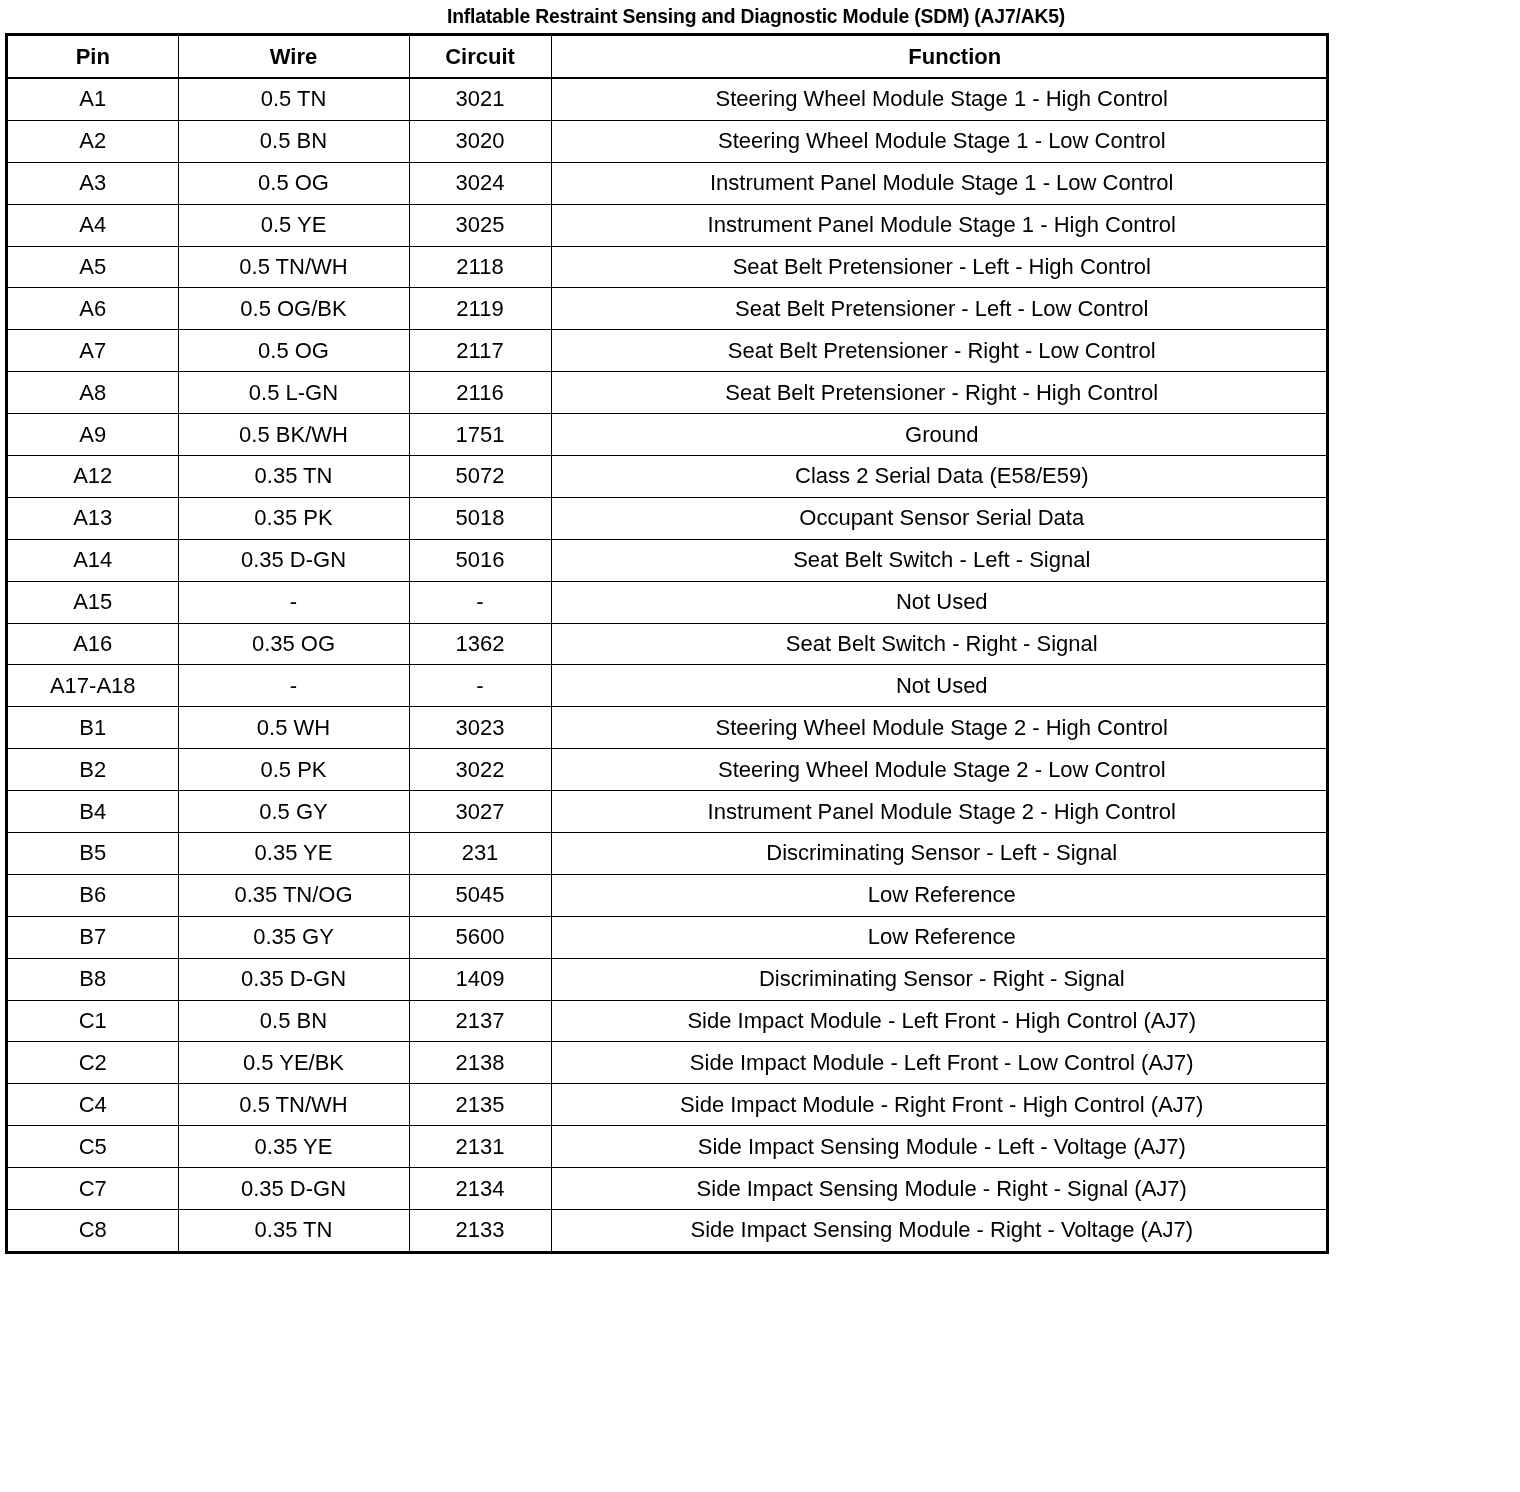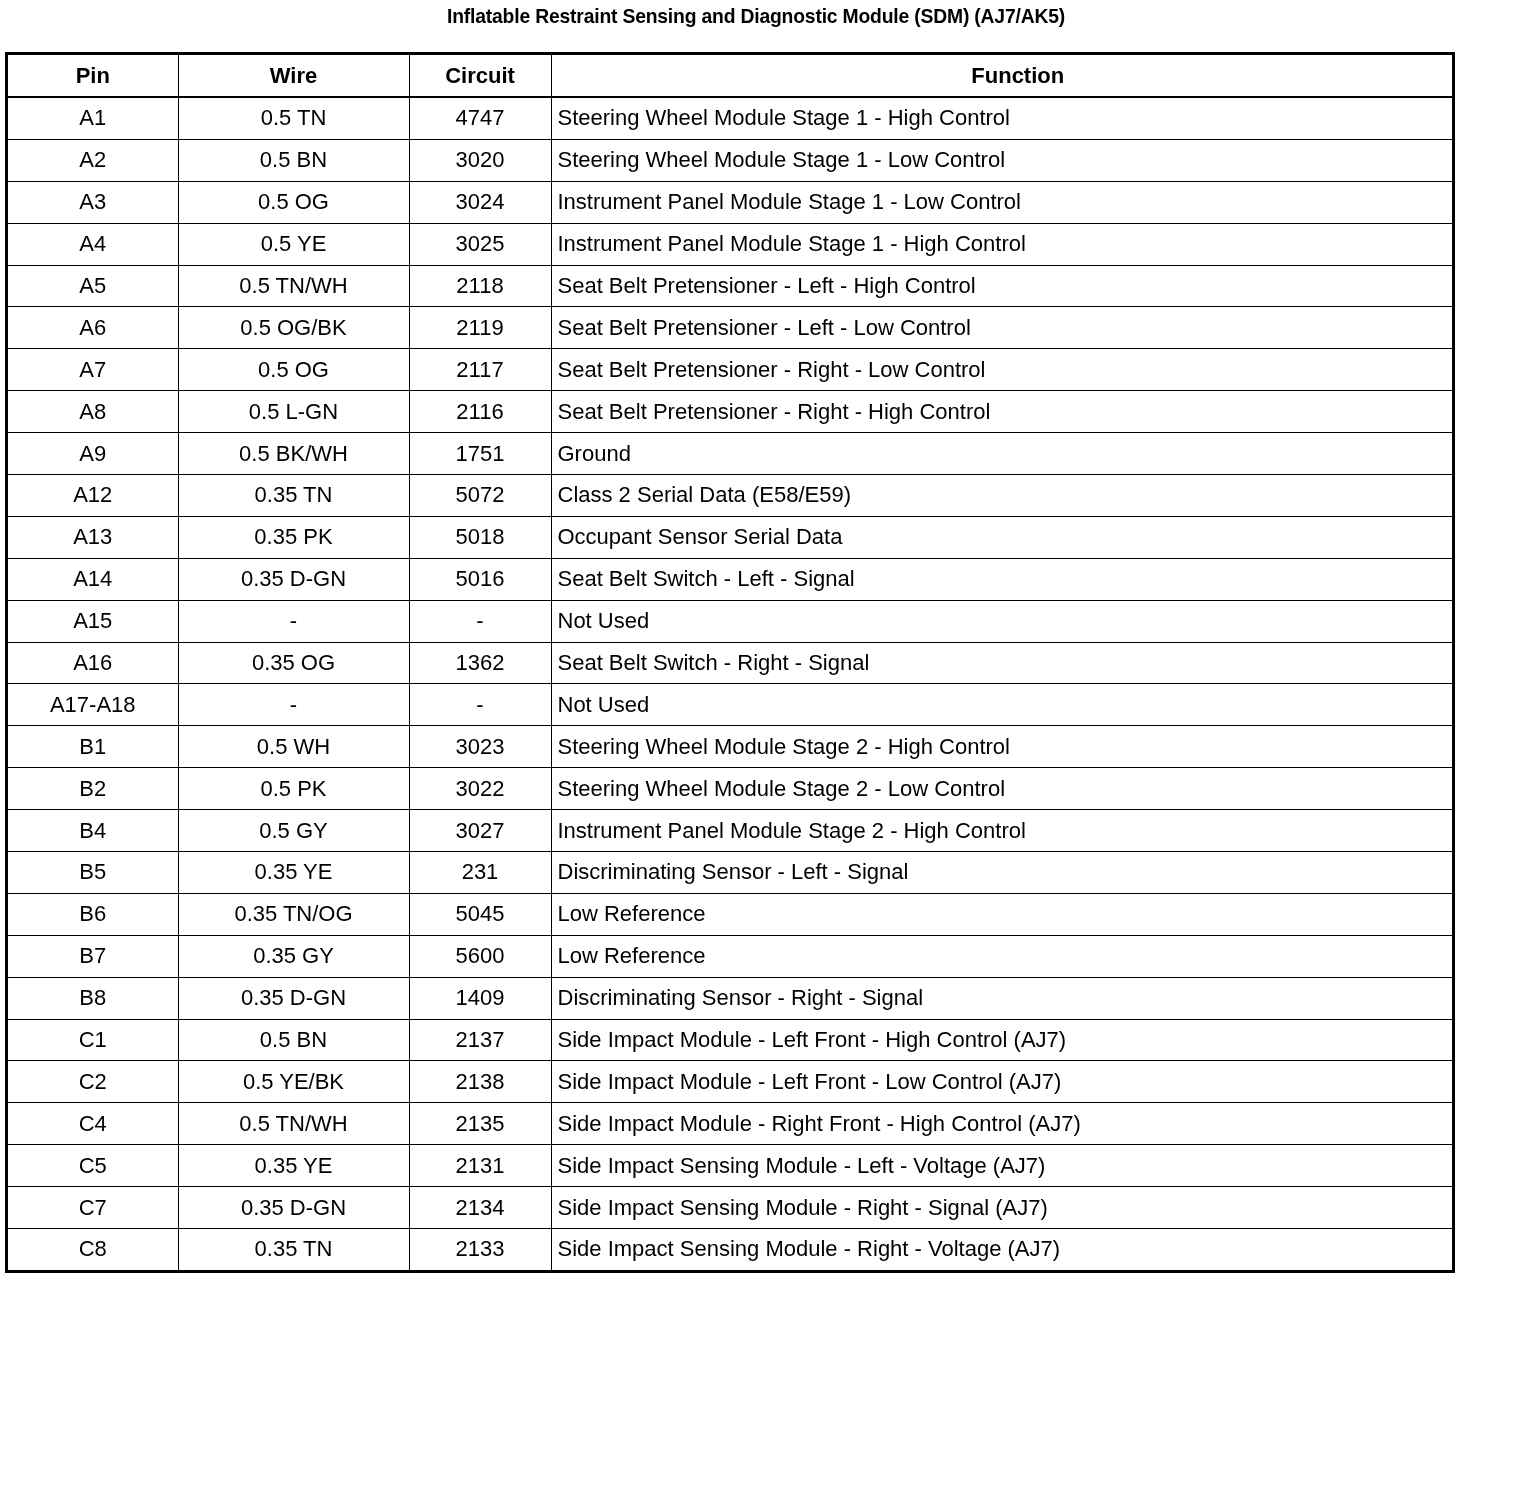--- a/index.html
+++ b/index.html
@@ -24,22 +24,22 @@
       font-weight: bold;
       font-size: 21px;
       line-height: 28px;
       letter-spacing: -0.2px;
       transform: scaleX(0.92);
       transform-origin: 756px 0;
     }
     .table-wrap {
       position: absolute;
       left: 5px;
-      top: 52px;
-      width: 1450px;
+      top: 33px;
+      width: 1324px;
       border: 3px solid #000;
       box-sizing: border-box;
     }
     table {
       border-collapse: collapse;
       width: 100%;
       table-layout: fixed;
     }
     col.c-pin { width: 170px; }
     col.c-wire { width: 231px; }
@@ -57,21 +57,21 @@
       font-weight: bold;
       text-align: center;
       height: 41px;
       border-bottom: 2.5px solid #000;
     }
     tr:first-child th { border-top: none; }
     th:first-child, td:first-child { border-left: none; }
     th:last-child, td:last-child { border-right: none; padding-left: 32px; }
     tbody tr:last-child td { border-bottom: none; }
     td.center { text-align: center; }
-    td.func { text-align: left; padding-left: 6px; }
+    td.func { text-align: center; padding-left: 6px; }
   </style>
 </head>
 <body>
 
 <div class="doc-title">Inflatable Restraint Sensing and Diagnostic Module (SDM) (AJ7/AK5)</div>
 
 <div class="table-wrap">
   <table>
     <colgroup>
       <col class="c-pin">
@@ -84,21 +84,21 @@
         <th>Pin</th>
         <th>Wire</th>
         <th>Circuit</th>
         <th>Function</th>
       </tr>
     </thead>
     <tbody id="table-body">
         <tr>
           <td class="center">A1</td>
           <td class="center">0.5 TN</td>
-          <td class="center">4747</td>
+          <td class="center">3021</td>
           <td class="func">Steering Wheel Module Stage 1 - High Control</td>
         </tr>
         <tr>
           <td class="center">A2</td>
           <td class="center">0.5 BN</td>
           <td class="center">3020</td>
           <td class="func">Steering Wheel Module Stage 1 - Low Control</td>
         </tr>
         <tr>
           <td class="center">A3</td>

